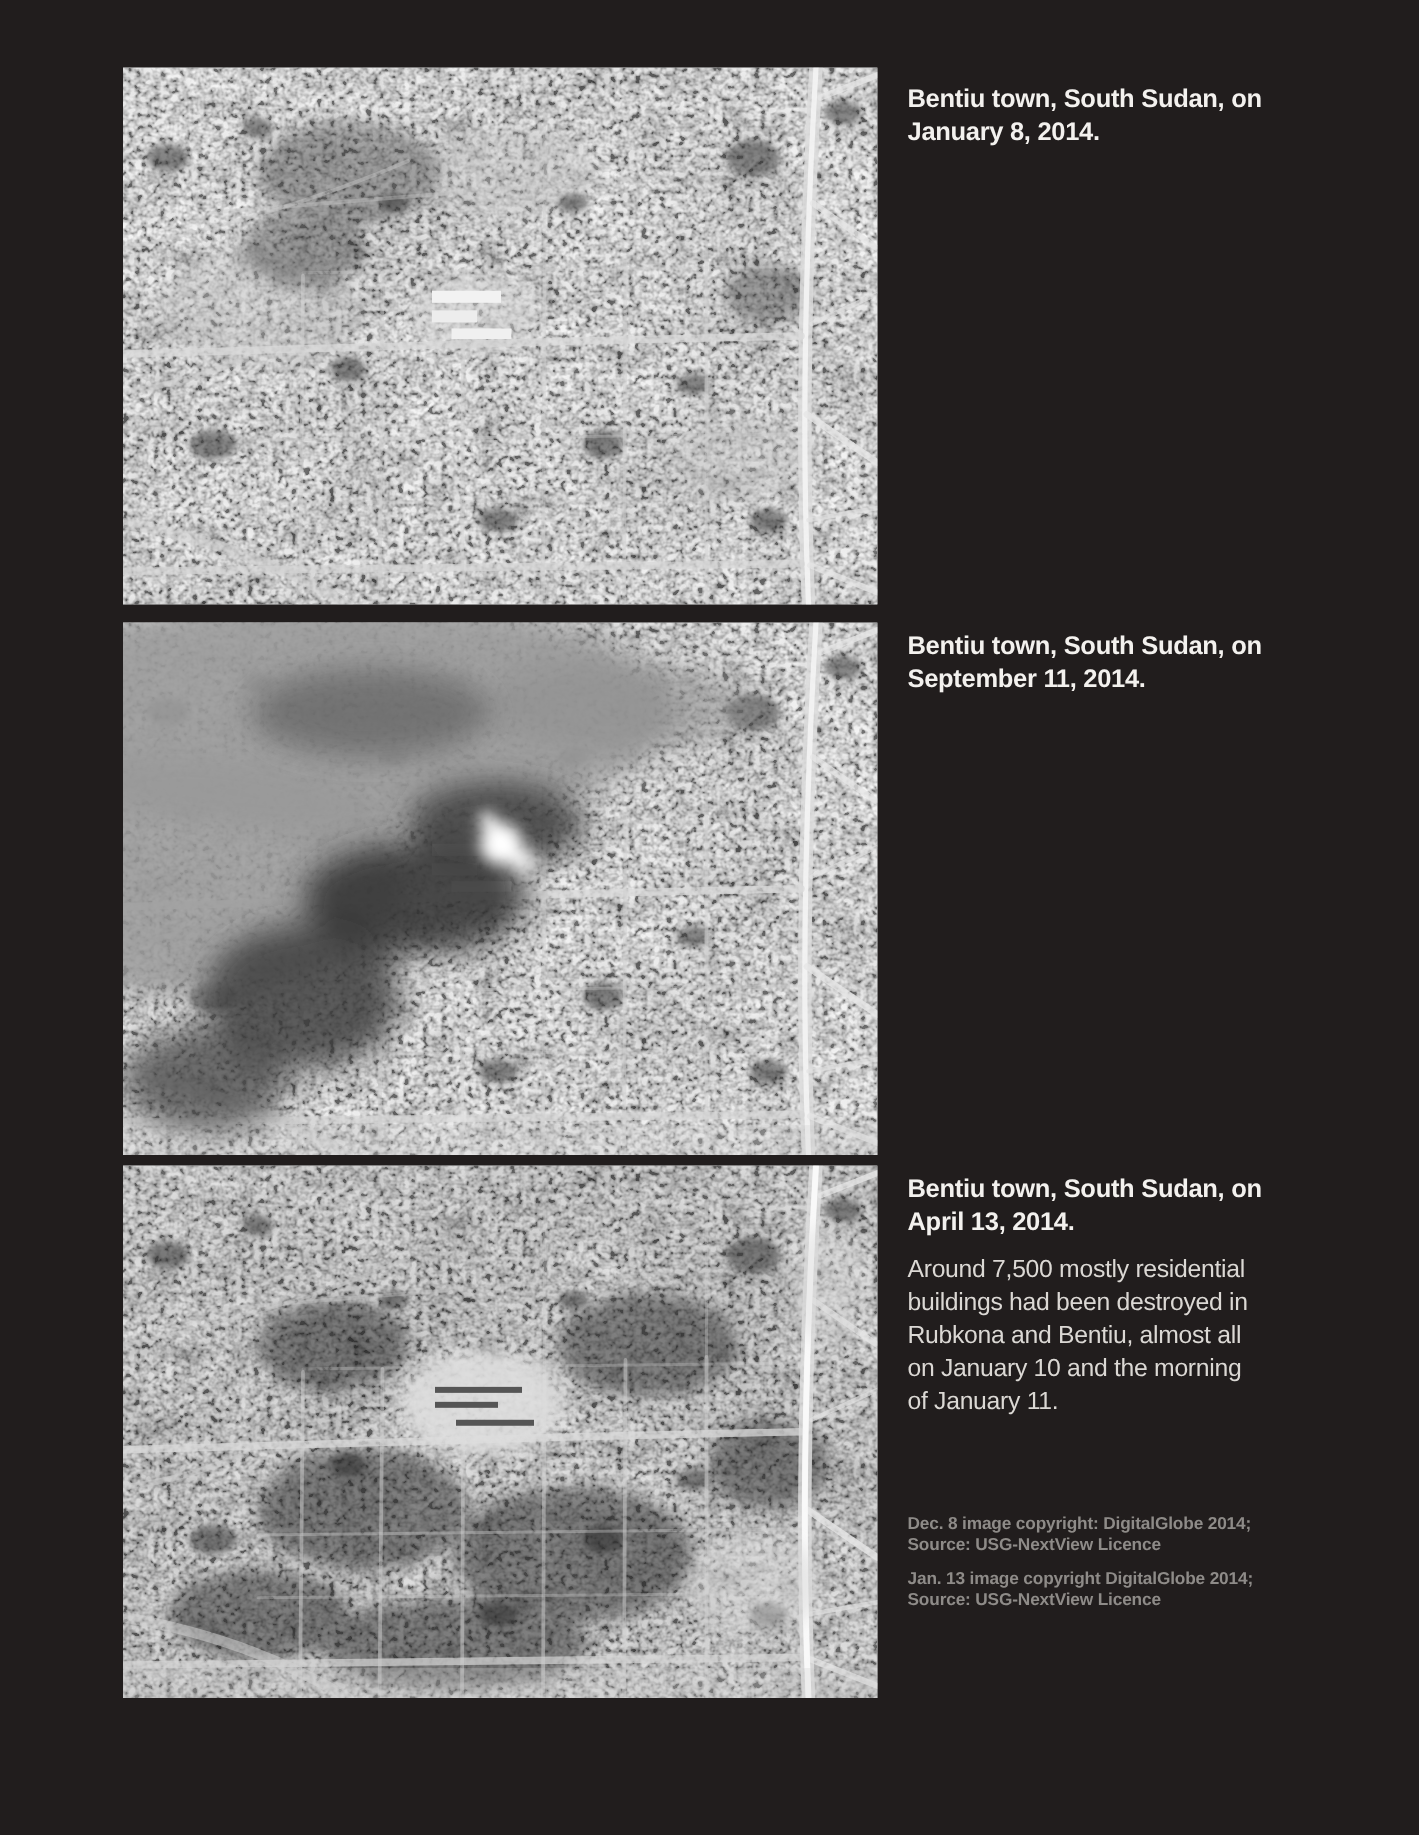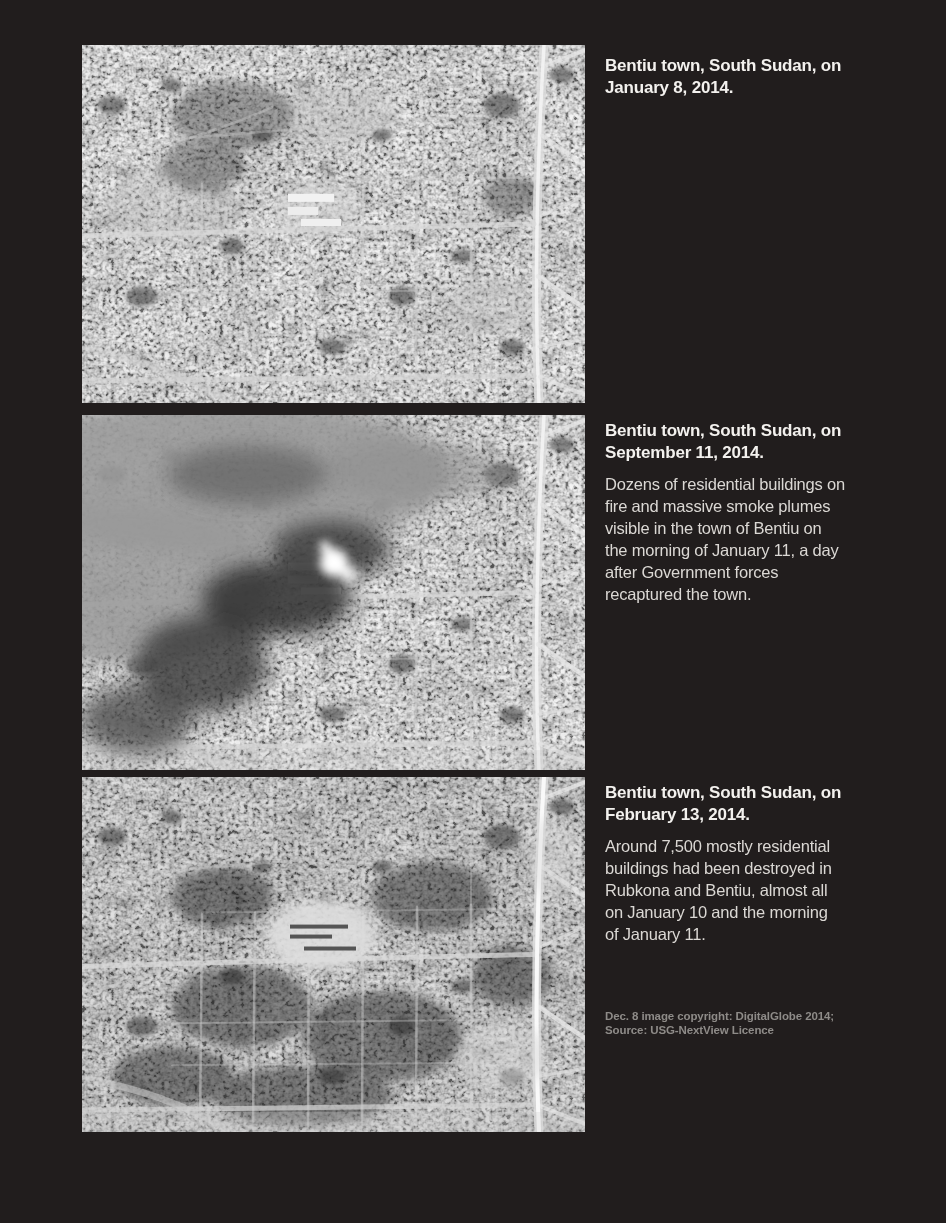--- a/index.html
+++ b/index.html
@@ -226,21 +226,20 @@
       <circle cx="252" cy="148" r="14" fill="#ffffff"></circle>
       <circle cx="267" cy="160" r="8" fill="#ffffff" opacity="0.9"></circle>
       <circle cx="243" cy="132" r="6" fill="#ffffff" opacity="0.95"></circle>
       <circle cx="225" cy="330" r="6" fill="#f2f2f2" opacity="0.8"></circle>
     </g>
   </svg>
 </figure>
 
 <div class="caption" id="cap2">
   <h2>Bentiu town, South Sudan, on September 11, 2014.</h2>
-  <p>Dozens of residential buildings on fire and massive smoke plumes visible in the town of Bentiu on the morning of January 11, a day after Government forces recaptured the town.</p>
 </div>
 
 <figure class="sat-frame" id="sat3">
   <svg class="sat" viewBox="0 0 503 356" preserveAspectRatio="none">
     <use href="#satBase"></use>
     <use href="#trees"></use>
 
     <g fill="#2f2f2f" opacity="0.5" filter="url(#blur5)">
       <ellipse cx="160" cy="230" rx="70" ry="40"></ellipse>
       <ellipse cx="300" cy="260" rx="80" ry="45"></ellipse>
@@ -262,19 +261,20 @@
     </g>
     <g fill="#d8d8d8" filter="url(#blur5)">
       <ellipse cx="420" cy="280" rx="45" ry="35" opacity="0.5"></ellipse>
       <ellipse cx="470" cy="80" rx="25" ry="40" opacity="0.4"></ellipse>
     </g>
     <rect x="0" y="336" width="503" height="20" fill="#cfcfcf" opacity="0.3"></rect>
   </svg>
 </figure>
 
 <div class="caption" id="cap3">
-  <h2>Bentiu town, South Sudan, on February 13, 2014.</h2>
+  <h2>Bentiu town, South Sudan, on April 13, 2014.</h2>
   <p>Around 7,500 mostly residential buildings had been destroyed in Rubkona and Bentiu, almost all on January 10 and the morning of January 11.</p>
 </div>
 
 <div class="credits">
   <p>Dec. 8 image copyright: DigitalGlobe 2014; Source: USG-NextView Licence</p>
+  <p>Jan. 13 image copyright DigitalGlobe 2014; Source: USG-NextView Licence</p>
 </div>
 
 </body></html>

